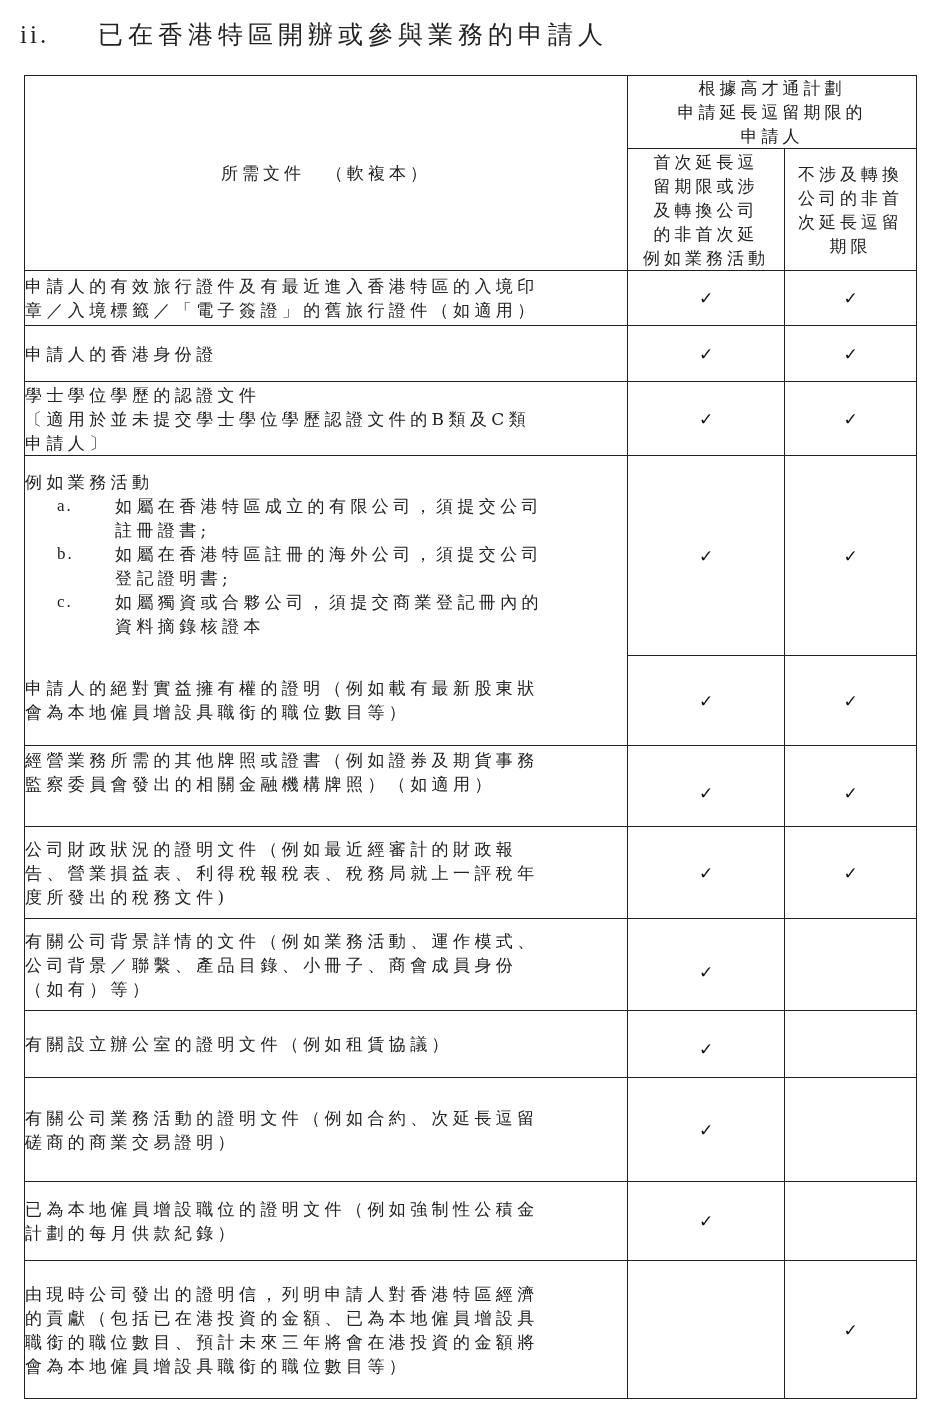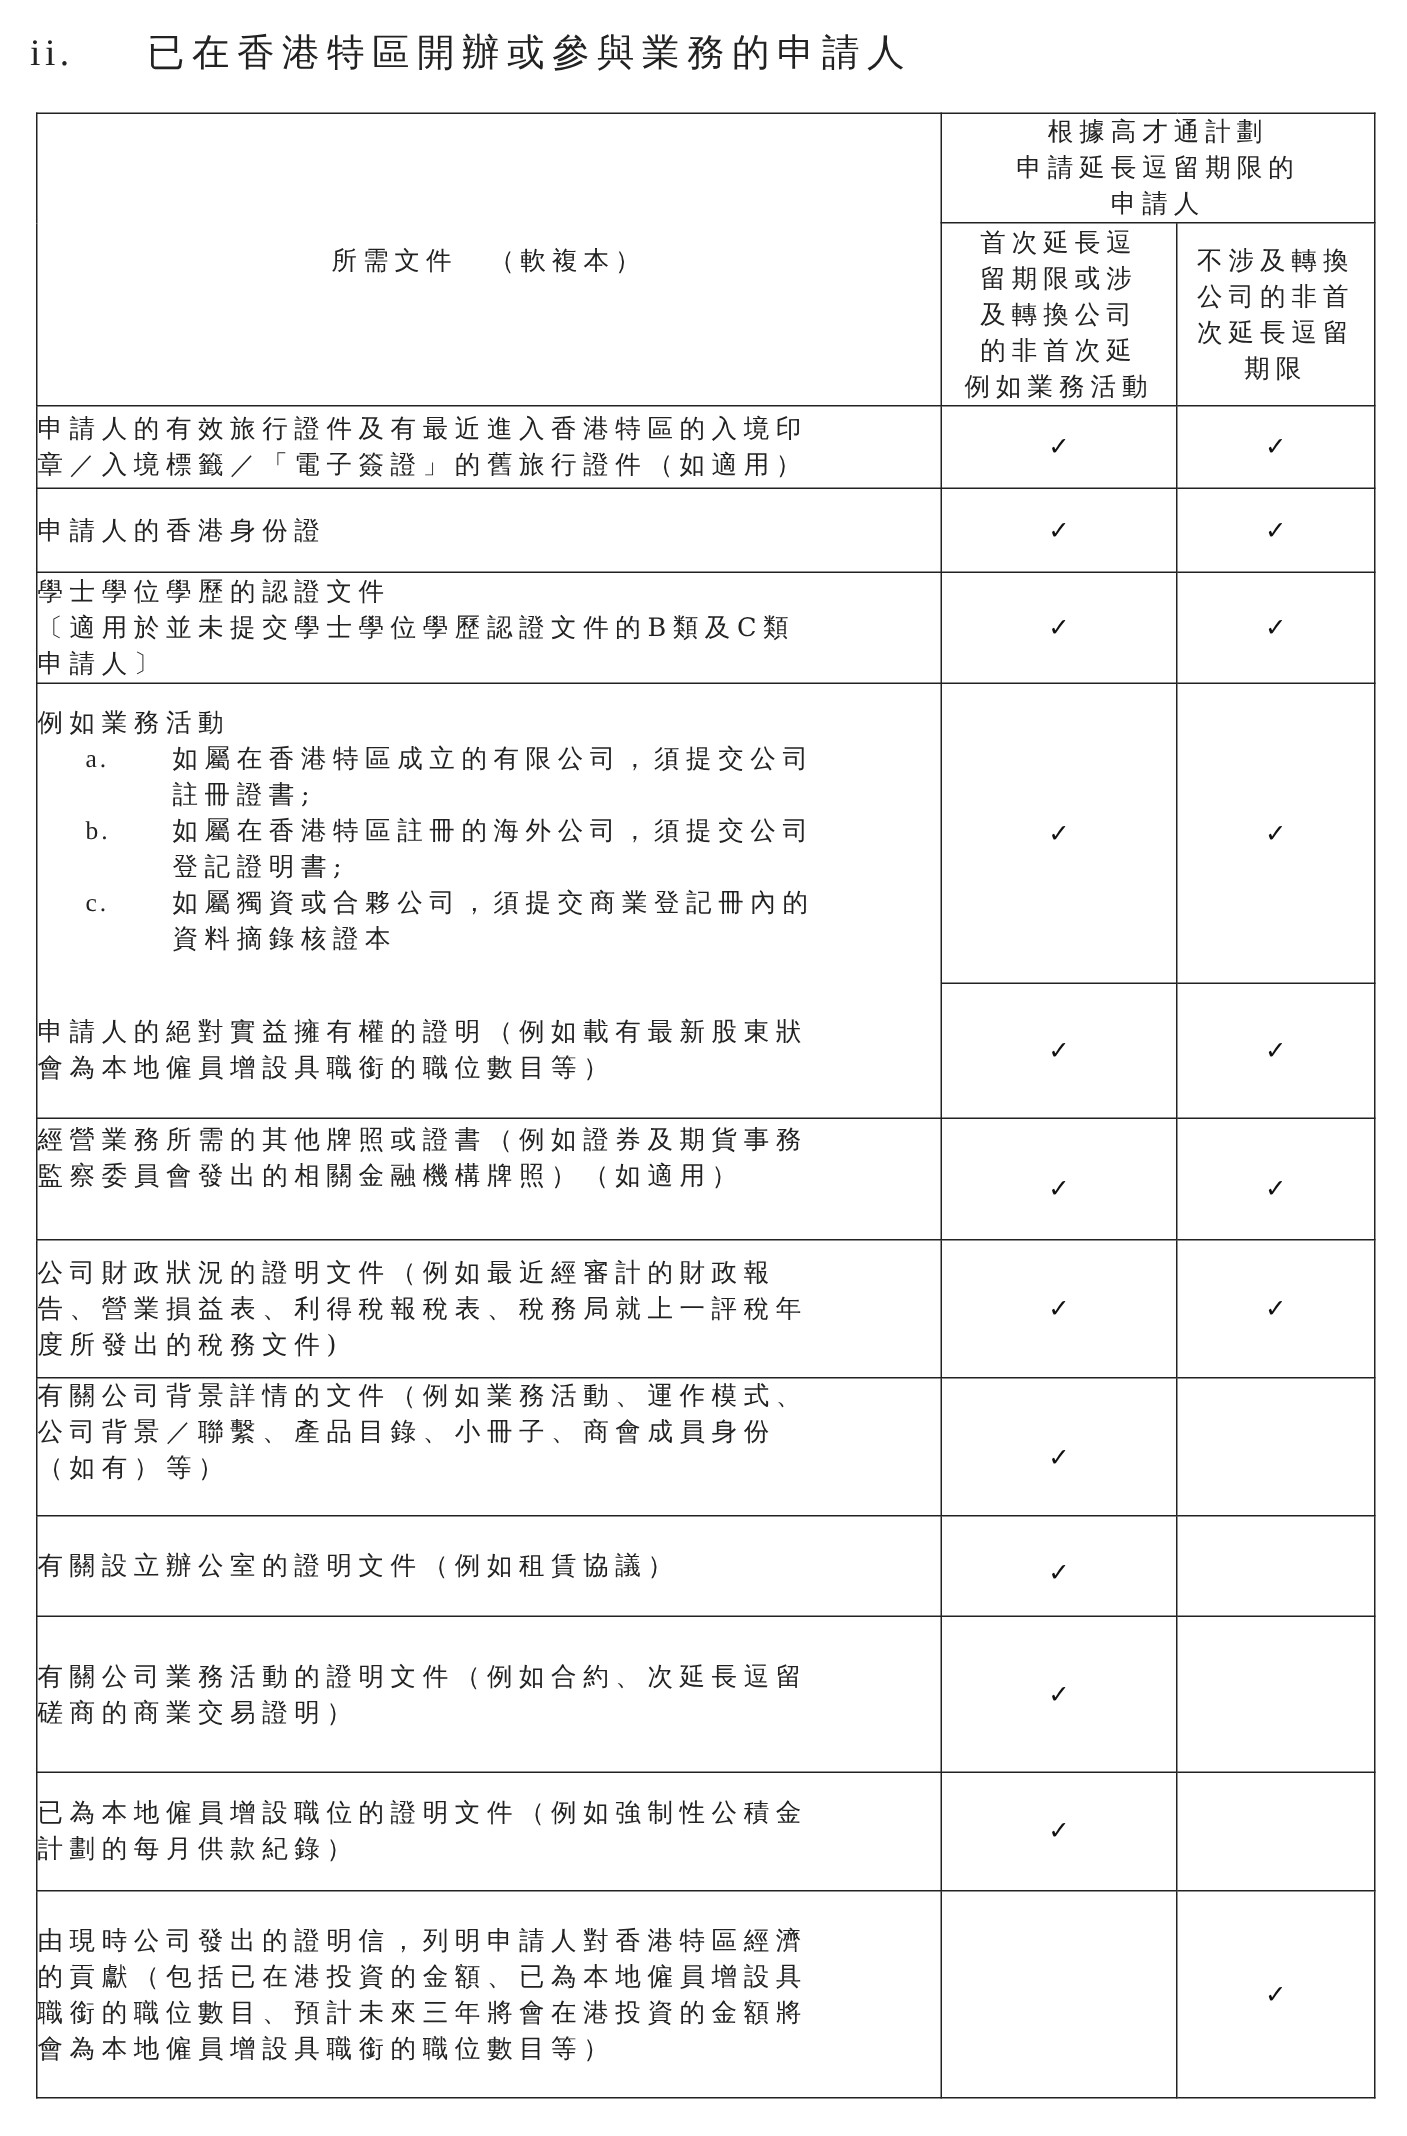--- a/index.html
+++ b/index.html
@@ -137,21 +137,21 @@
     <td class="doc-text">
       <div>公司財政狀況的證明文件（例如最近經審計的財政報</div>
       <div>告、營業損益表、利得稅報稅表、稅務局就上一評稅年</div>
       <div>度所發出的稅務文件)</div>
     </td>
     <td class="tick">✓</td>
     <td class="tick">✓</td>
   </tr>
 
   <tr style="height:92px">
-    <td class="doc-text" style="vertical-align:top; ">
+    <td class="doc-text" style="vertical-align:top; padding-top:10px;">
       <div>有關公司背景詳情的文件（例如業務活動、運作模式、</div>
       <div>公司背景／聯繫、產品目錄、小冊子、商會成員身份</div>
       <div>（如有）等）</div>
     </td>
     <td class="tick" style="padding-top:14px;">✓</td>
     <td class="tick"></td>
   </tr>
 
   <tr style="height:67px">
     <td class="doc-text">

